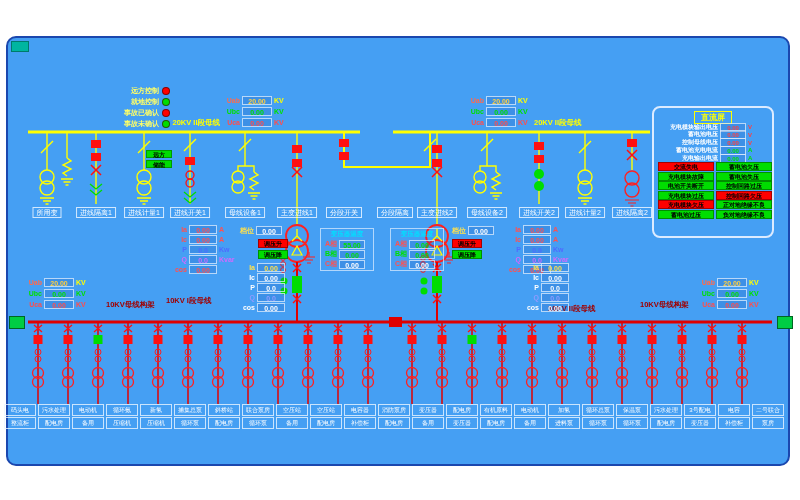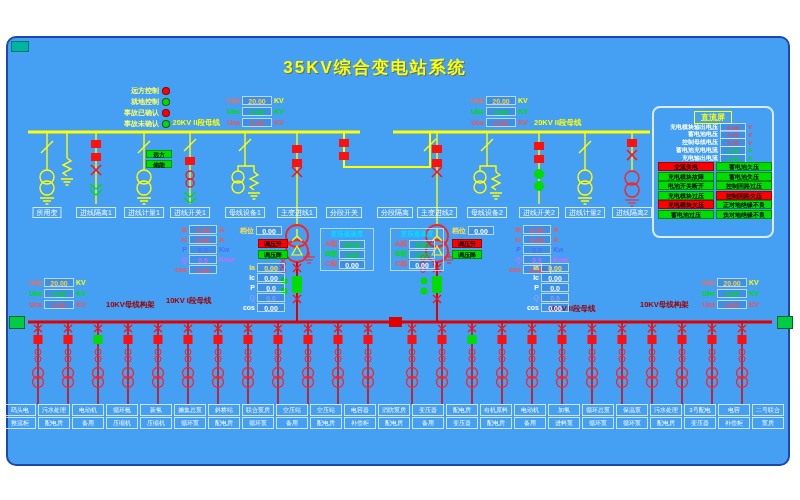--- a/index.html
+++ b/index.html
@@ -49,21 +49,20 @@
 </style>
 </head>
 <body>
 
 <div class="canvas">
   <div class="panel"></div>
   <div class="cornerbtn"></div>
   <div class="busend" style="left:9px;top:316px"></div>
   <div class="busend" style="left:777px;top:316px"></div>
 
-  <div class="title">35KV综合变电站系统</div>
 
   <div class="abs" id="legend" style="left:100px;top:85px;width:70px">
       <div class="legrow">
         <span class="legtxt">远方控制</span>
         <span class="legdot" style="background: rgb(255, 0, 0);"></span>
       </div>
       <div class="legrow">
         <span class="legtxt">就地控制</span>
         <span class="legdot" style="background: rgb(0, 221, 0);"></span>
       </div>

